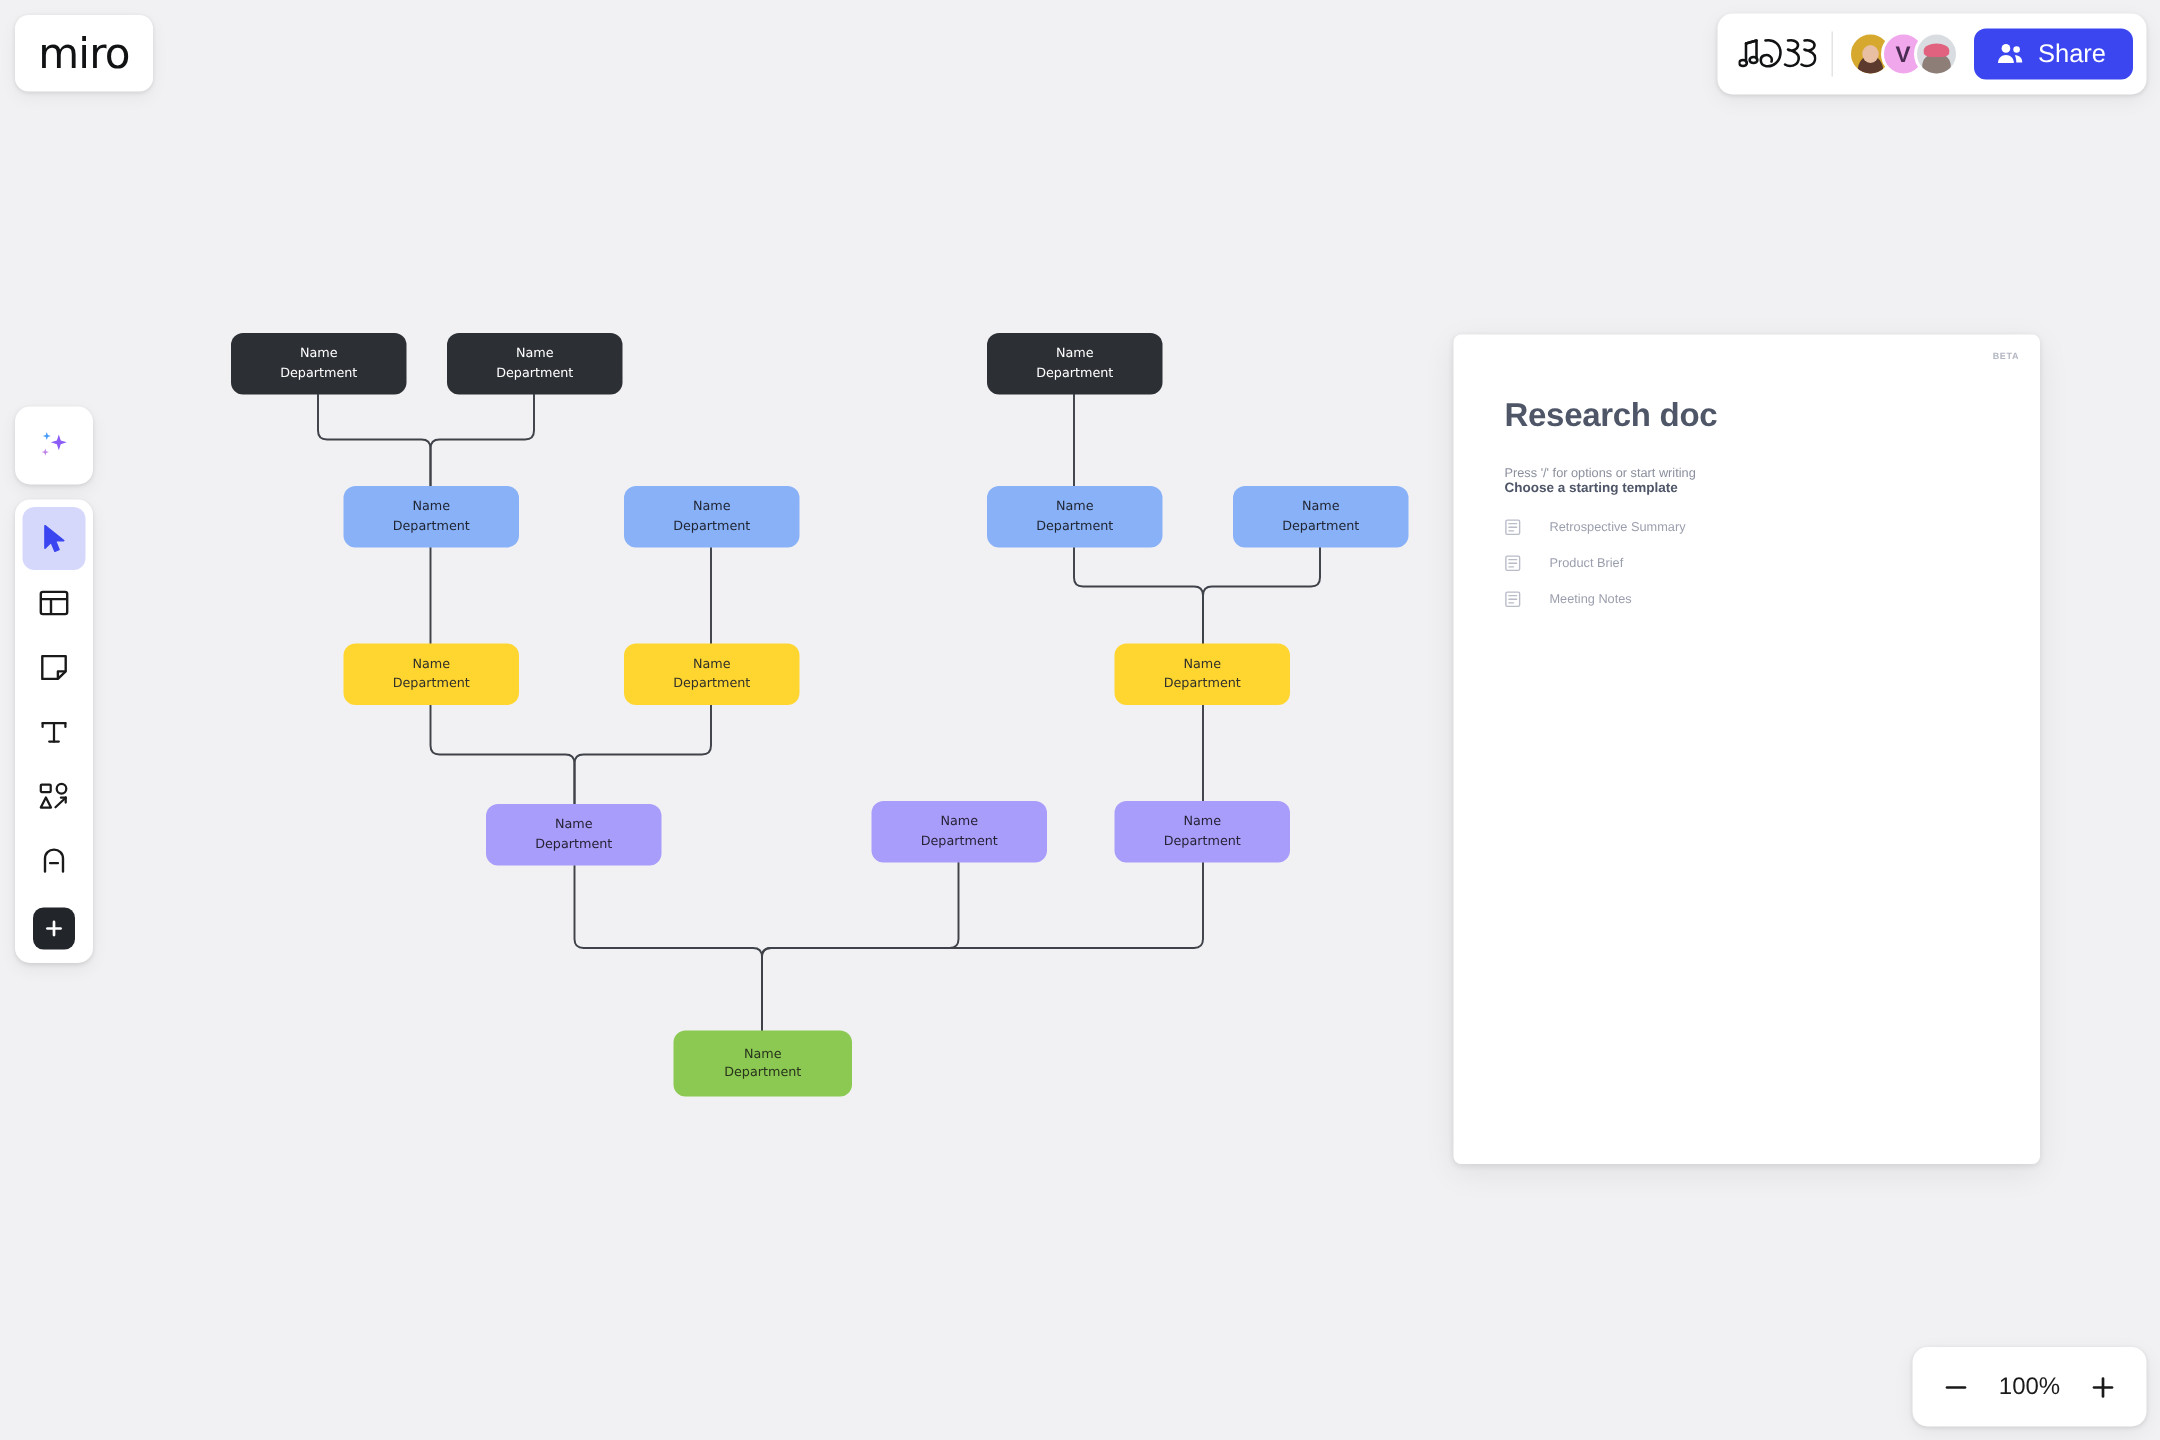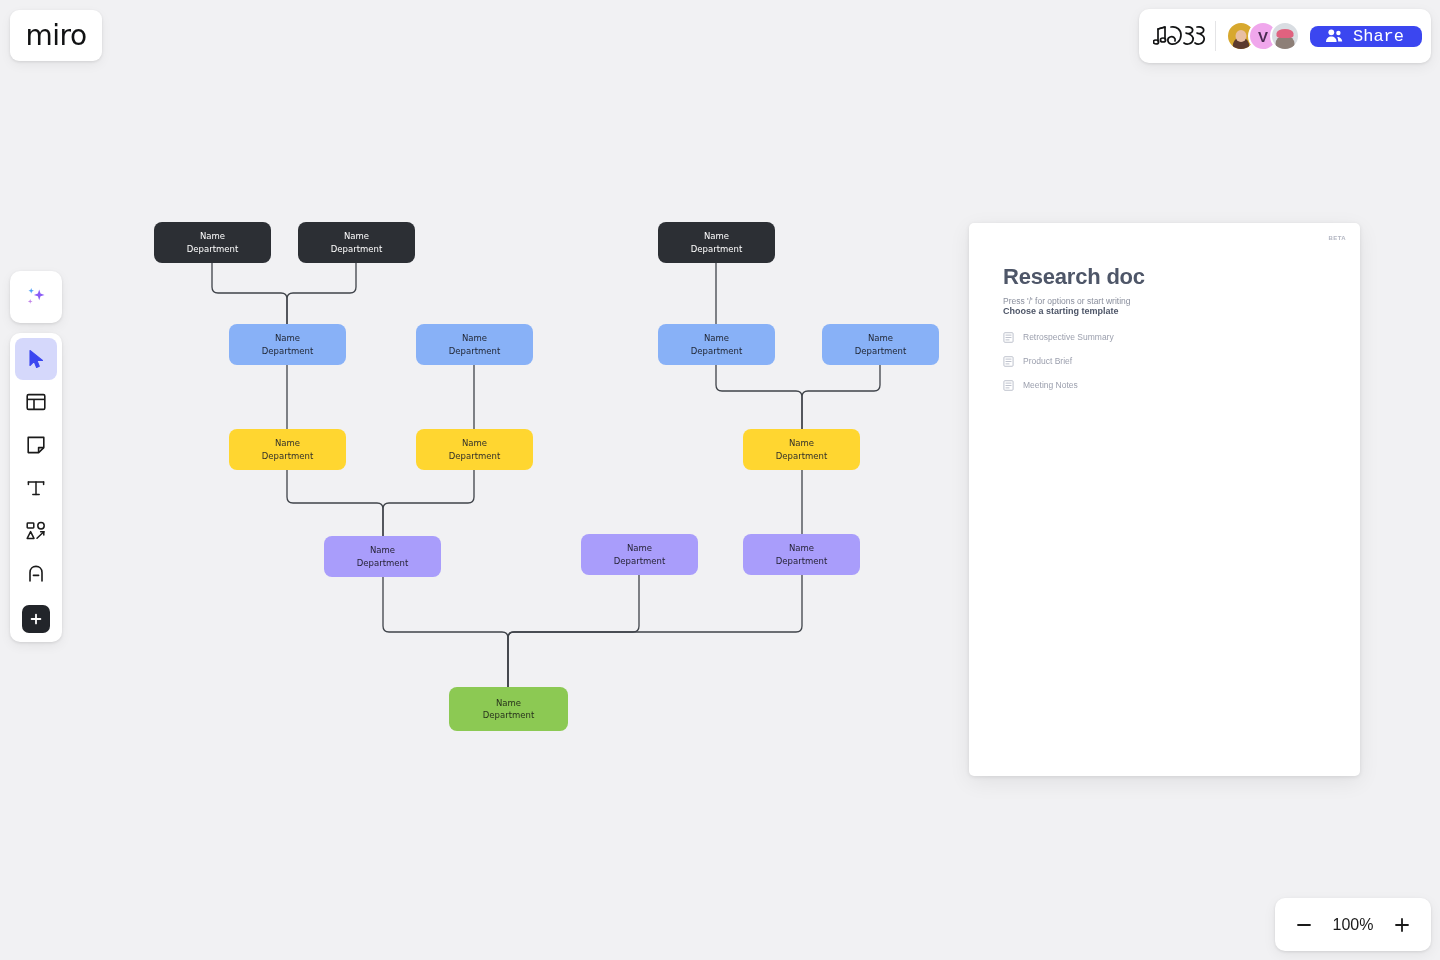--- a/index.html
+++ b/index.html
@@ -86,29 +86,29 @@
     width:19px; height:20px; transform:translate(-50%,0);
     background:#8d7f77; border-radius:40% 40% 30% 30%;
   }
   .avatar.a3::after {
     content:""; position:absolute; left:50%; top:24%;
     width:17px; height:9px; transform:translate(-50%,0);
     background:#e0627f; border-radius:50% 50% 30% 30%;
   }
 
   .share-btn {
-    height: 21px;
+    height: 34px;
     background: #3b46f0;
     color: #ffffff;
     border: none;
     border-radius: 8px;
     padding: 0 18px 0 14px;
     display: flex; align-items: center; gap: 9px;
     font-size: 17px;
-    font-family: Liberation Mono, monospace;
+    font-family: Liberation Sans, sans-serif;
     cursor: pointer;
   }
   .share-btn svg { width: 20px; height: 20px; display:block; }
 
   
   .tool-ai {
     position: absolute;
     left: 10px; top: 271px;
     width: 52px; height: 52px;
     background: #ffffff;
@@ -193,30 +193,30 @@
   .doc-title {
     font-size: 22px;
     font-weight: 700;
     color: #4e5668;
     letter-spacing: -.2px;
     margin-top: 13px;
   }
   .doc-hint {
     font-size: 8.5px;
     color: #8a8f9d;
-    margin-top: 6px;
+    margin-top: 20px;
   }
   .doc-section-title {
     font-size: 9px;
     font-weight: 700;
     color: #4e5668;
   }
   .tpl-list { margin-top: 9px; }
   .tpl-item {
-    display: flex; align-items: center; gap: 9px;
+    display: flex; align-items: center; gap: 19px;
     height: 24px;
     cursor: pointer;
   }
   .tpl-item svg { width: 11px; height: 11px; display: block; flex: 0 0 auto; }
   .tpl-label { font-size: 8.5px; color: #9b9fad; }
 
   
   .zoom-ctl {
     position: absolute;
     right: 9px; bottom: 9px;

